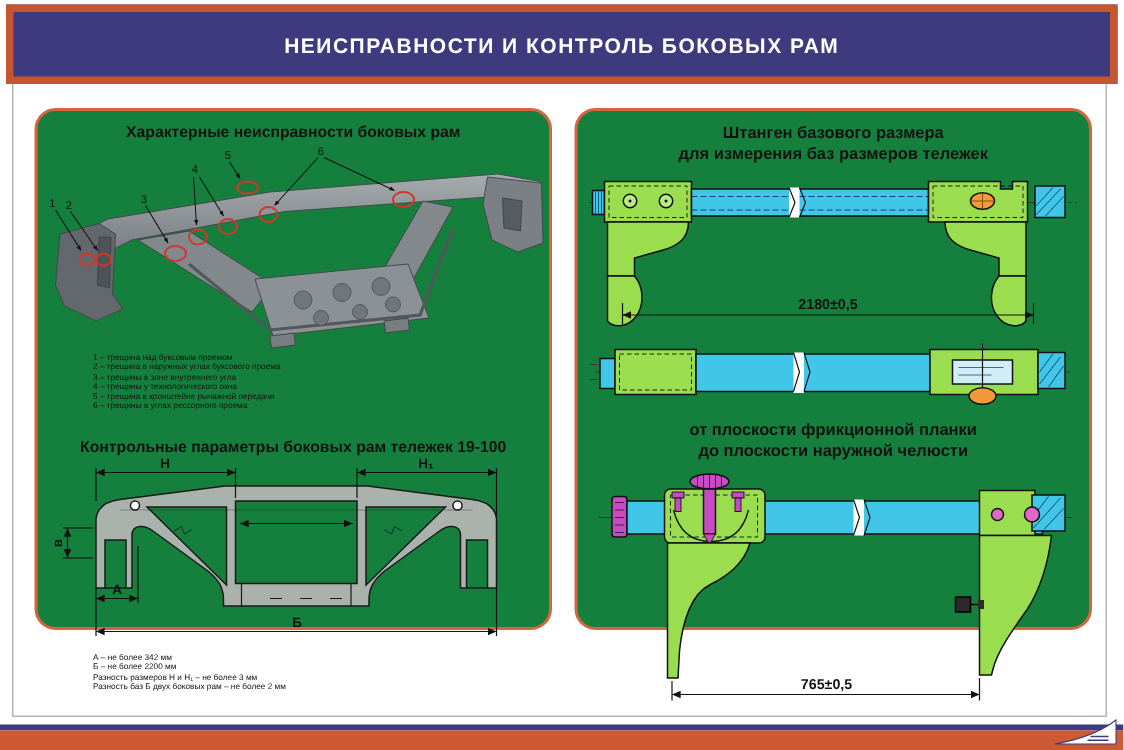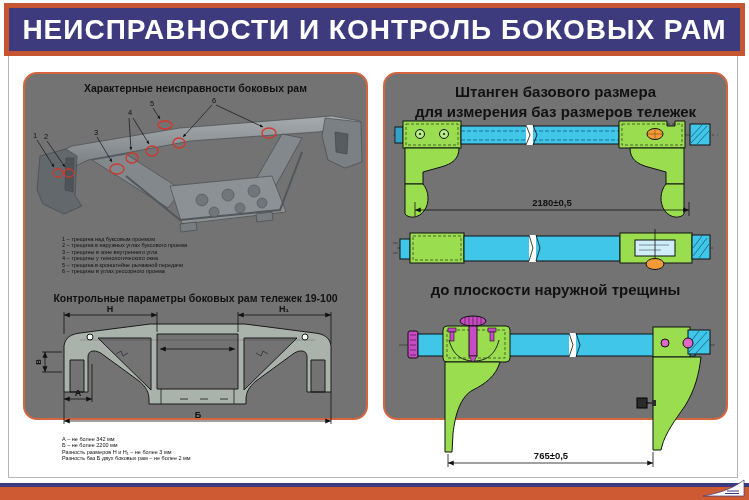--- a/index.html
+++ b/index.html
@@ -1,29 +1,29 @@
 <!DOCTYPE html>
 <html><head>
 <meta charset="utf-8">
 <style>
   html,body{margin:0;padding:0;}
   body{width:749px;height:500px;position:relative;background:#fff;overflow:hidden;
        font-family:"Liberation Sans",sans-serif;color:#111;}
   .abs{position:absolute;}
   .header{position:absolute;left:4px;top:3px;width:741px;height:53px;background:#3d3a7d;
           border:5px solid #c65532;box-sizing:border-box;display:flex;align-items:center;justify-content:center;}
-  .header span{color:#ffffff;font-weight:bold;font-size:28px;letter-spacing:1px;white-space:nowrap;}
+  .header span{color:#ffffff;font-weight:bold;font-size:14px;letter-spacing:1px;white-space:nowrap;}
   .frame-line{position:absolute;left:8px;top:56px;width:728px;height:421px;
               border-left:1px solid #b5b5bc;border-right:1px solid #b5b5bc;border-bottom:1px solid #b5b5bc;}
-  .panel{position:absolute;top:72px;width:345px;height:348px;background:#737373;border:2px solid #d4653e;
+  .panel{position:absolute;top:72px;width:345px;height:348px;background:#15803d;border:2px solid #d4653e;
          border-radius:14px;box-sizing:border-box;}
   #panel-left{left:23px;}
   #panel-right{left:383px;}
   .ptitle{position:absolute;left:0;width:100%;text-align:center;font-weight:bold;font-size:10.5px;margin:0;white-space:nowrap;}
-  .ptitle-multi{position:absolute;left:0;width:100%;text-align:center;font-weight:bold;font-size:15px;line-height:1.3;}
+  .ptitle-multi{position:absolute;left:0;width:100%;text-align:center;font-weight:bold;font-size:11px;line-height:1.3;}
   .legend{position:absolute;font-size:5.5px;line-height:1.18;white-space:nowrap;}
   .bar-blue{position:absolute;left:0;top:483px;width:749px;height:4px;background:#3d3a7d;}
   .bar-orange{position:absolute;left:0;top:487px;width:749px;height:13px;background:#cd5a32;}
   svg{display:block;}
   text{font-family:"Liberation Sans",sans-serif;}
 </style>
 </head>
 <body>
 
 <div>
@@ -220,21 +220,22 @@
         <rect x="242" y="128" width="40" height="16" fill="#cfeef8" stroke="#111"></rect>
         <path d="M246,133 h30 M246,138 h22" stroke="#567" stroke-width="0.7"></path>
         <line x1="262" y1="117" x2="262" y2="156" stroke="#111" stroke-width="0.8"></line>
         <ellipse cx="262" cy="152" rx="9" ry="5.5" fill="#f19a37" stroke="#111"></ellipse>
         <rect x="299" y="123" width="18" height="24" fill="#3fc6e8" stroke="#111"></rect>
         <path d="M300,144 L314,126 M300,136 L309,124 M306,146 L316,132" stroke="#135" stroke-width="0.6"></path>
       </g>
     </svg>
 
     <div class="ptitle-multi" style="top:206px">
-      <div>до плоскости наружной трещины</div>
+      <div>от плоскости фрикционной планки</div>
+      <div>до плоскости наружной челюсти</div>
     </div>
 
     <svg class="abs" style="left:8px;top:240px" width="330" height="156" viewBox="0 0 330 156">
       <line x1="6" y1="31" x2="322" y2="31" stroke="#333" stroke-width="0.7" stroke-dasharray="10 3 2 3"></line>
       <rect x="15" y="17" width="10" height="27" rx="2" fill="#c94ac5" stroke="#111"></rect>
       <path d="M17,21 h6 M17,26 h6 M17,31 h6 M17,36 h6 M17,41 h6" stroke="#111" stroke-width="0.5"></path>
       <rect x="25" y="20" width="277" height="22" fill="#3fc6e8" stroke="#111"></rect>
       <rect x="176" y="19" width="7" height="24" fill="#fff"></rect>
       <path d="M176,19 L180,31 L176,43 M183,19 L187,31 L183,43" stroke="#111" stroke-width="0.8" fill="none"></path>
       <rect x="50" y="12" width="67" height="36" rx="4" fill="#9ade4f" stroke="#111"></rect>

